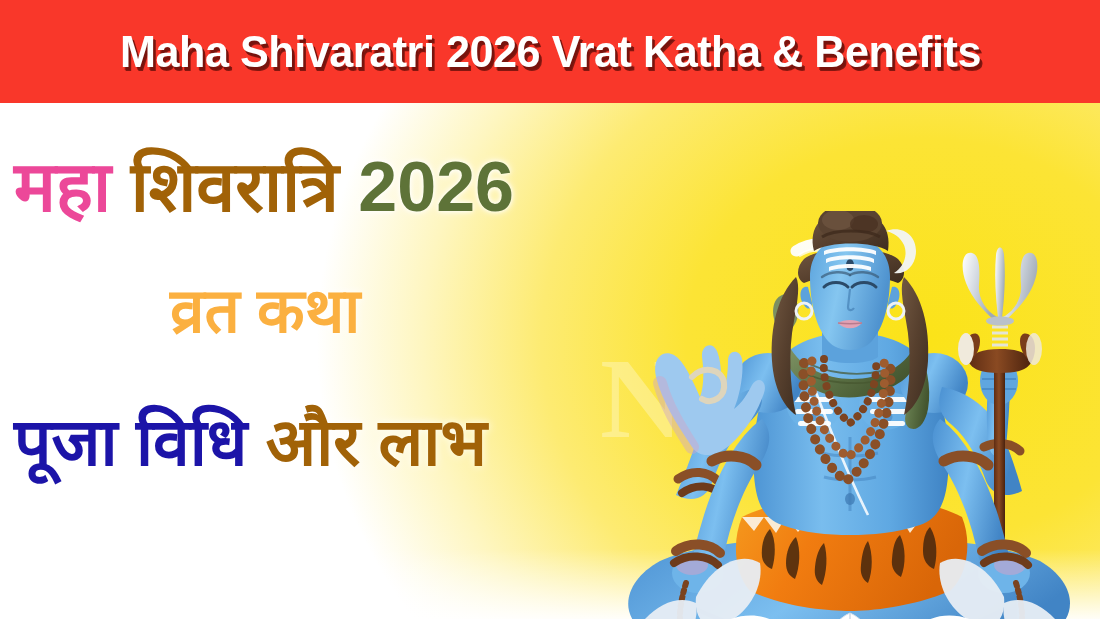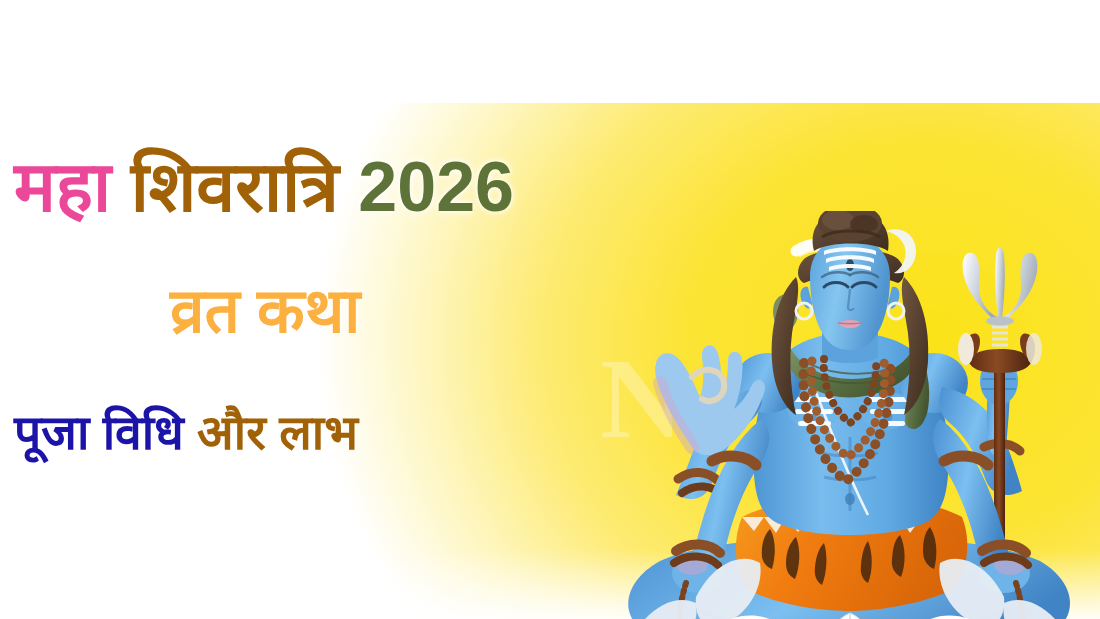--- a/index.html
+++ b/index.html
@@ -82,21 +82,21 @@
     font-size:70px; line-height:1.05;
     text-shadow:0 0 9px rgba(255,255,255,0.95), 0 0 4px rgba(255,255,255,0.9);
   }
   .line2 {
     position:absolute; left:170px; top:175px;
     font-size:62px; line-height:1.05;
     text-shadow:0 0 9px rgba(255,255,255,0.9);
   }
   .line3 {
     position:absolute; left:14px; top:305px;
-    font-size:48px; line-height:1.05;
+    font-size:66px; line-height:1.05;
     text-shadow:0 0 9px rgba(255,255,255,0.9);
   }
 
   .t-black { color:#ec4899; }
   .t-red   { color:#a16207; }
   .t-olive { color:#5e7338; }
   .t-amber { color:#fbb040;text-align:right; }
   .t-blue  { color:#1c14a8; }
 
   
@@ -105,20 +105,23 @@
     width:500px; height:511px;
     z-index:10;
   }
   .shiva-scene svg { width:100%; height:100%; display:block; }
 </style>
 </head>
 <body>
 
 <div id="banner-canvas">
 
+  <div class="header-bar">
+    <div class="header-title">Maha Shivaratri 2026 Vrat Katha &amp; Benefits</div>
+  </div>
 
   <div class="body-area">
     <div class="bg-gradient"></div>
     <div class="bg-fade-left"></div>
 
     <div class="watermark">N   xt</div>
 
     <div class="shiva-scene">
       <svg viewBox="0 0 500 511" xmlns="http://www.w3.org/2000/svg">
         <defs>

